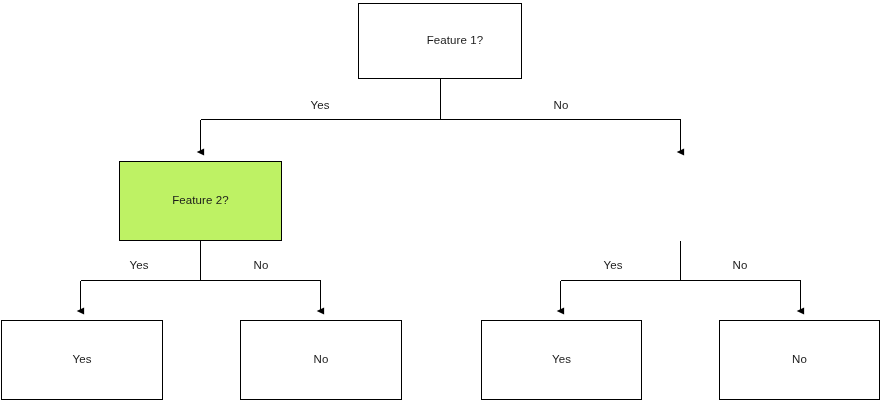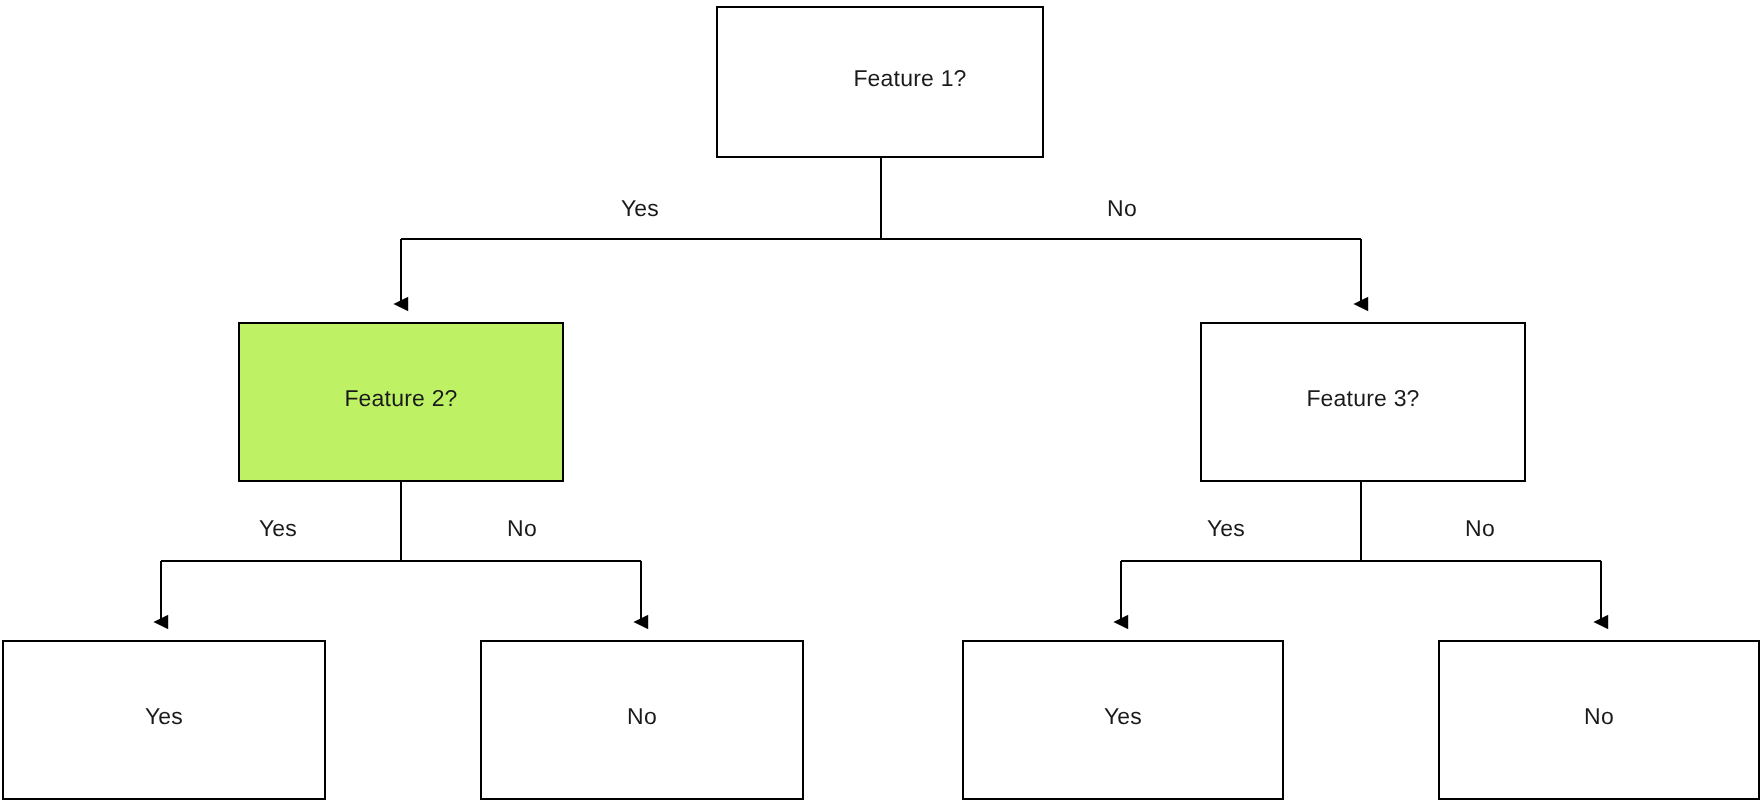--- a/index.html
+++ b/index.html
@@ -75,21 +75,20 @@
 
       <path d="M680.5,241 L680.5,280.5"></path>
       <path d="M560.5,280.5 L800.5,280.5"></path>
       <path d="M560.5,280.5 L560.5,311" marker-end="url(#arrowhead)"></path>
       <path d="M800.5,280.5 L800.5,311" marker-end="url(#arrowhead)"></path>
     </g>
   </svg>
 
   <div class="node" style="left: 358px; top: 3px; width: 164px; height: 76px; background: rgb(255, 255, 255); border-color: rgb(0, 0, 0); color: rgb(26, 26, 26); padding-left: 30px;">Feature 1?</div>
   <div class="node" style="left: 119px; top: 161px; width: 163px; height: 80px; background: #bef264; border-color: rgb(0, 0, 0); color: rgb(26, 26, 26);">Feature 2?</div>
-  <div class="node" style="left: 600px; top: 161px; width: 163px; height: 80px; background: rgb(255, 255, 255); border-color: rgb(0, 0, 0); color: rgb(26, 26, 26);">Feature 3?</div>
   <div class="node" style="left: 1px; top: 320px; width: 162px; height: 80px; background: rgb(255, 255, 255); border-color: rgb(0, 0, 0); color: rgb(26, 26, 26);">Yes</div>
   <div class="node" style="left: 240px; top: 320px; width: 162px; height: 80px; background: rgb(255, 255, 255); border-color: rgb(0, 0, 0); color: rgb(26, 26, 26);">No</div>
   <div class="node" style="left: 481px; top: 320px; width: 161px; height: 80px; background: rgb(255, 255, 255); border-color: rgb(0, 0, 0); color: rgb(26, 26, 26);">Yes</div>
   <div class="node" style="left: 719px; top: 320px; width: 161px; height: 80px; background: rgb(255, 255, 255); border-color: rgb(0, 0, 0); color: rgb(26, 26, 26);">No</div>
 
   <div class="edge-label" style="left: 320px; top: 105px; color: rgb(26, 26, 26); background: rgb(255, 255, 255);">Yes</div>
   <div class="edge-label" style="left: 561px; top: 105px; color: rgb(26, 26, 26); background: rgb(255, 255, 255);">No</div>
   <div class="edge-label" style="left: 139px; top: 265px; color: rgb(26, 26, 26); background: rgb(255, 255, 255);">Yes</div>
   <div class="edge-label" style="left: 261px; top: 265px; color: rgb(26, 26, 26); background: rgb(255, 255, 255);">No</div>
   <div class="edge-label" style="left: 613px; top: 265px; color: rgb(26, 26, 26); background: rgb(255, 255, 255);">Yes</div>

